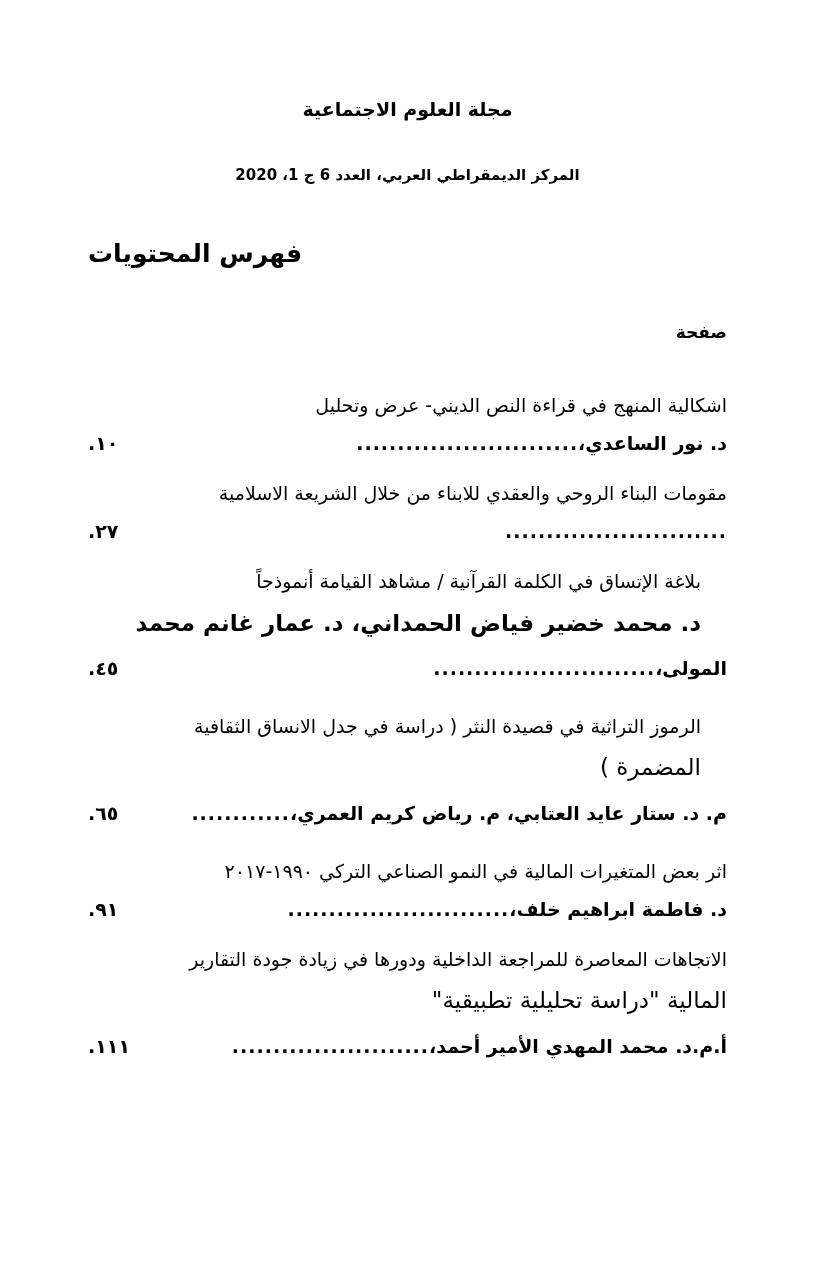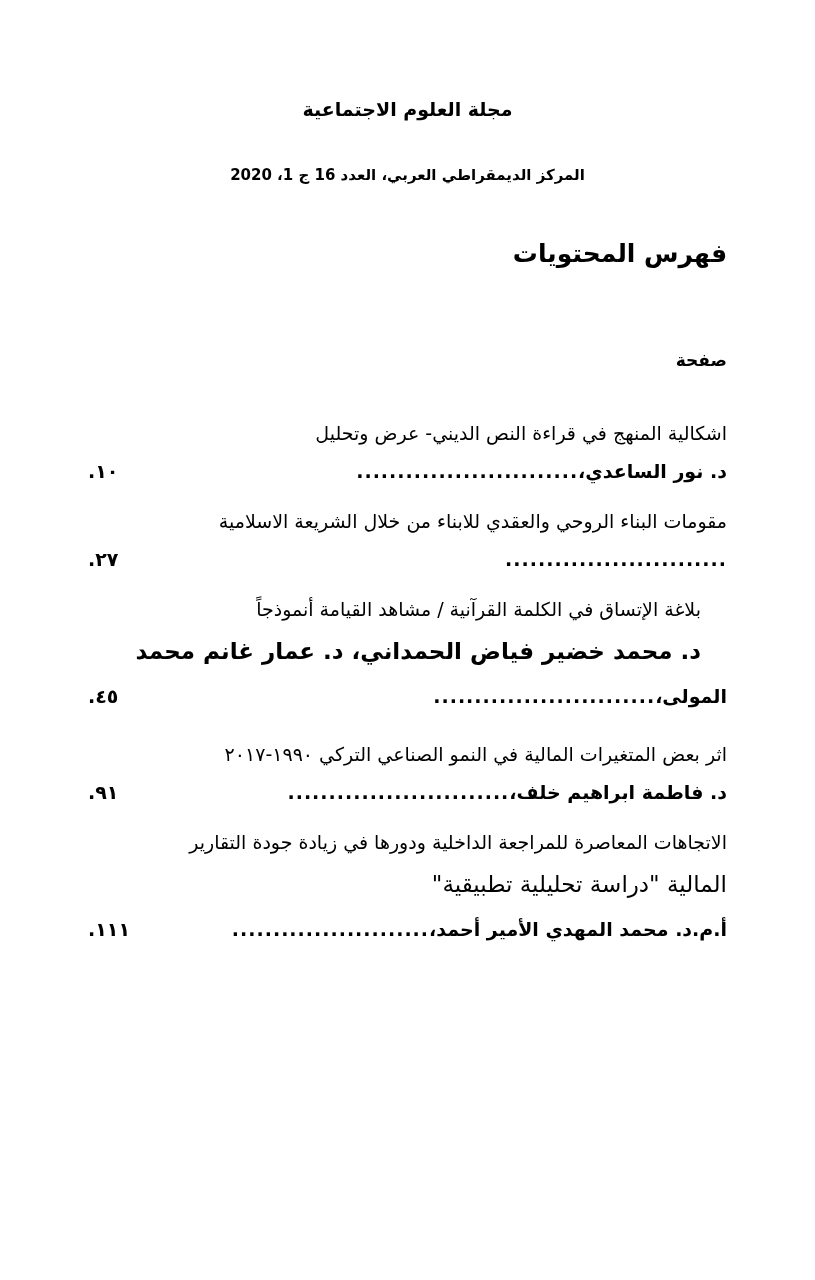--- a/index.html
+++ b/index.html
@@ -31,24 +31,24 @@
     margin: 0 0 42px 0;
   }
   .issue-line {
     text-align: center;
     font-size: 15px;
     font-weight: bold;
     line-height: 1.4;
     margin: 0 0 52px 0;
   }
   .contents-heading {
-    text-align: right;
+    text-align: left;
     font-size: 25px;
     font-weight: bold;
-    margin: 0 0 80px 0;
+    margin: 0 0 52px 0;
     line-height: 1.3;
   }
   .page-word {
     text-align: right;
     font-size: 17px;
     font-weight: bold;
     margin: 0 0 46px 0;
   }
   .entry {
     margin: 0 0 6px 0;
@@ -104,21 +104,21 @@
     margin-bottom: 22px;
   }
 </style>
 </head>
 <body>
 
 <div class="page">
 
   <div class="journal-title">مجلة العلوم الاجتماعية</div>
 
-  <div class="issue-line">المركز الديمقراطي العربي، العدد 16 ج 1، 2020</div>
+  <div class="issue-line">المركز الديمقراطي العربي، العدد 6 ج 1، 2020</div>
 
   <div class="contents-heading">فهرس المحتويات</div>
 
   <div class="page-word">صفحة</div>
 
   <div class="entry">
     <div class="entry-title">اشكالية المنهج في قراءة النص الديني- عرض وتحليل</div>
     <div class="entry-author-line">
       <span class="author">د. نور الساعدي،</span>
       <span class="dots">...........................</span>
@@ -137,20 +137,29 @@
   <div class="entry tall-gap">
     <div class="entry-title indent">بلاغة الإتساق في الكلمة القرآنية / مشاهد القيامة أنموذجاً</div>
     <div class="wrap-line" style="font-weight:bold;">د. محمد خضير فياض الحمداني، د. عمار غانم محمد</div>
     <div class="entry-author-line">
       <span class="author">المولى،</span>
       <span class="dots">...........................</span>
       <span class="pagenum">٤٥.</span>
     </div>
   </div>
 
+  <div class="entry tall-gap">
+    <div class="entry-title indent">الرموز التراثية في قصيدة النثر ( دراسة في جدل الانساق الثقافية</div>
+    <div class="wrap-line">المضمرة )</div>
+    <div class="entry-author-line">
+      <span class="author">م. د. ستار عايد العتابي، م. رياض كريم العمري،</span>
+      <span class="dots">............</span>
+      <span class="pagenum">٦٥.</span>
+    </div>
+  </div>
 
   <div class="entry">
     <div class="entry-title">اثر بعض المتغيرات المالية في النمو الصناعي التركي ١٩٩٠-٢٠١٧</div>
     <div class="entry-author-line">
       <span class="author">د. فاطمة ابراهيم خلف،</span>
       <span class="dots">...........................</span>
       <span class="pagenum">٩١.</span>
     </div>
   </div>
 

